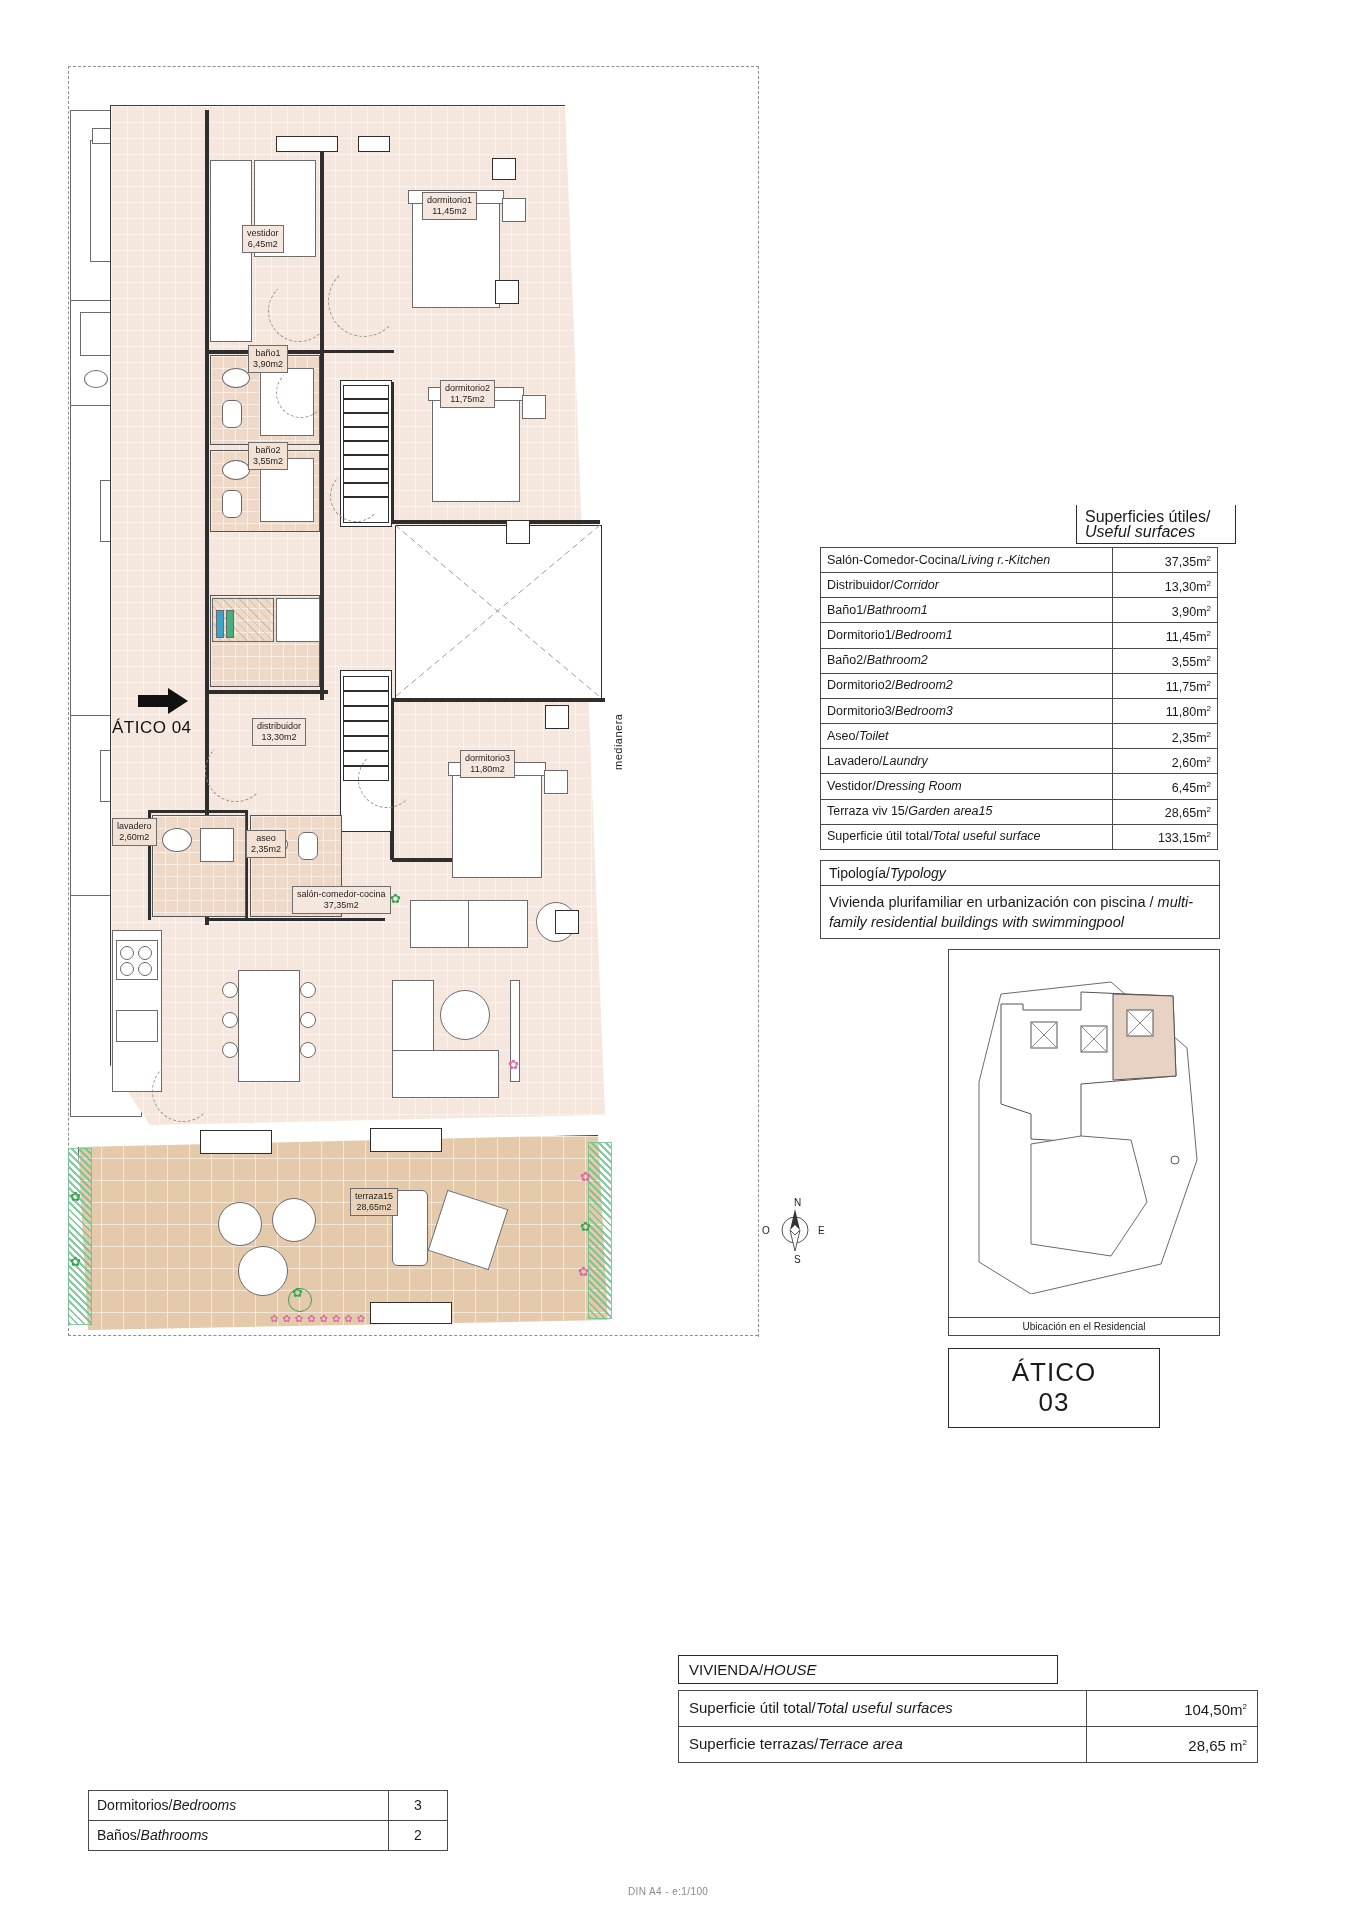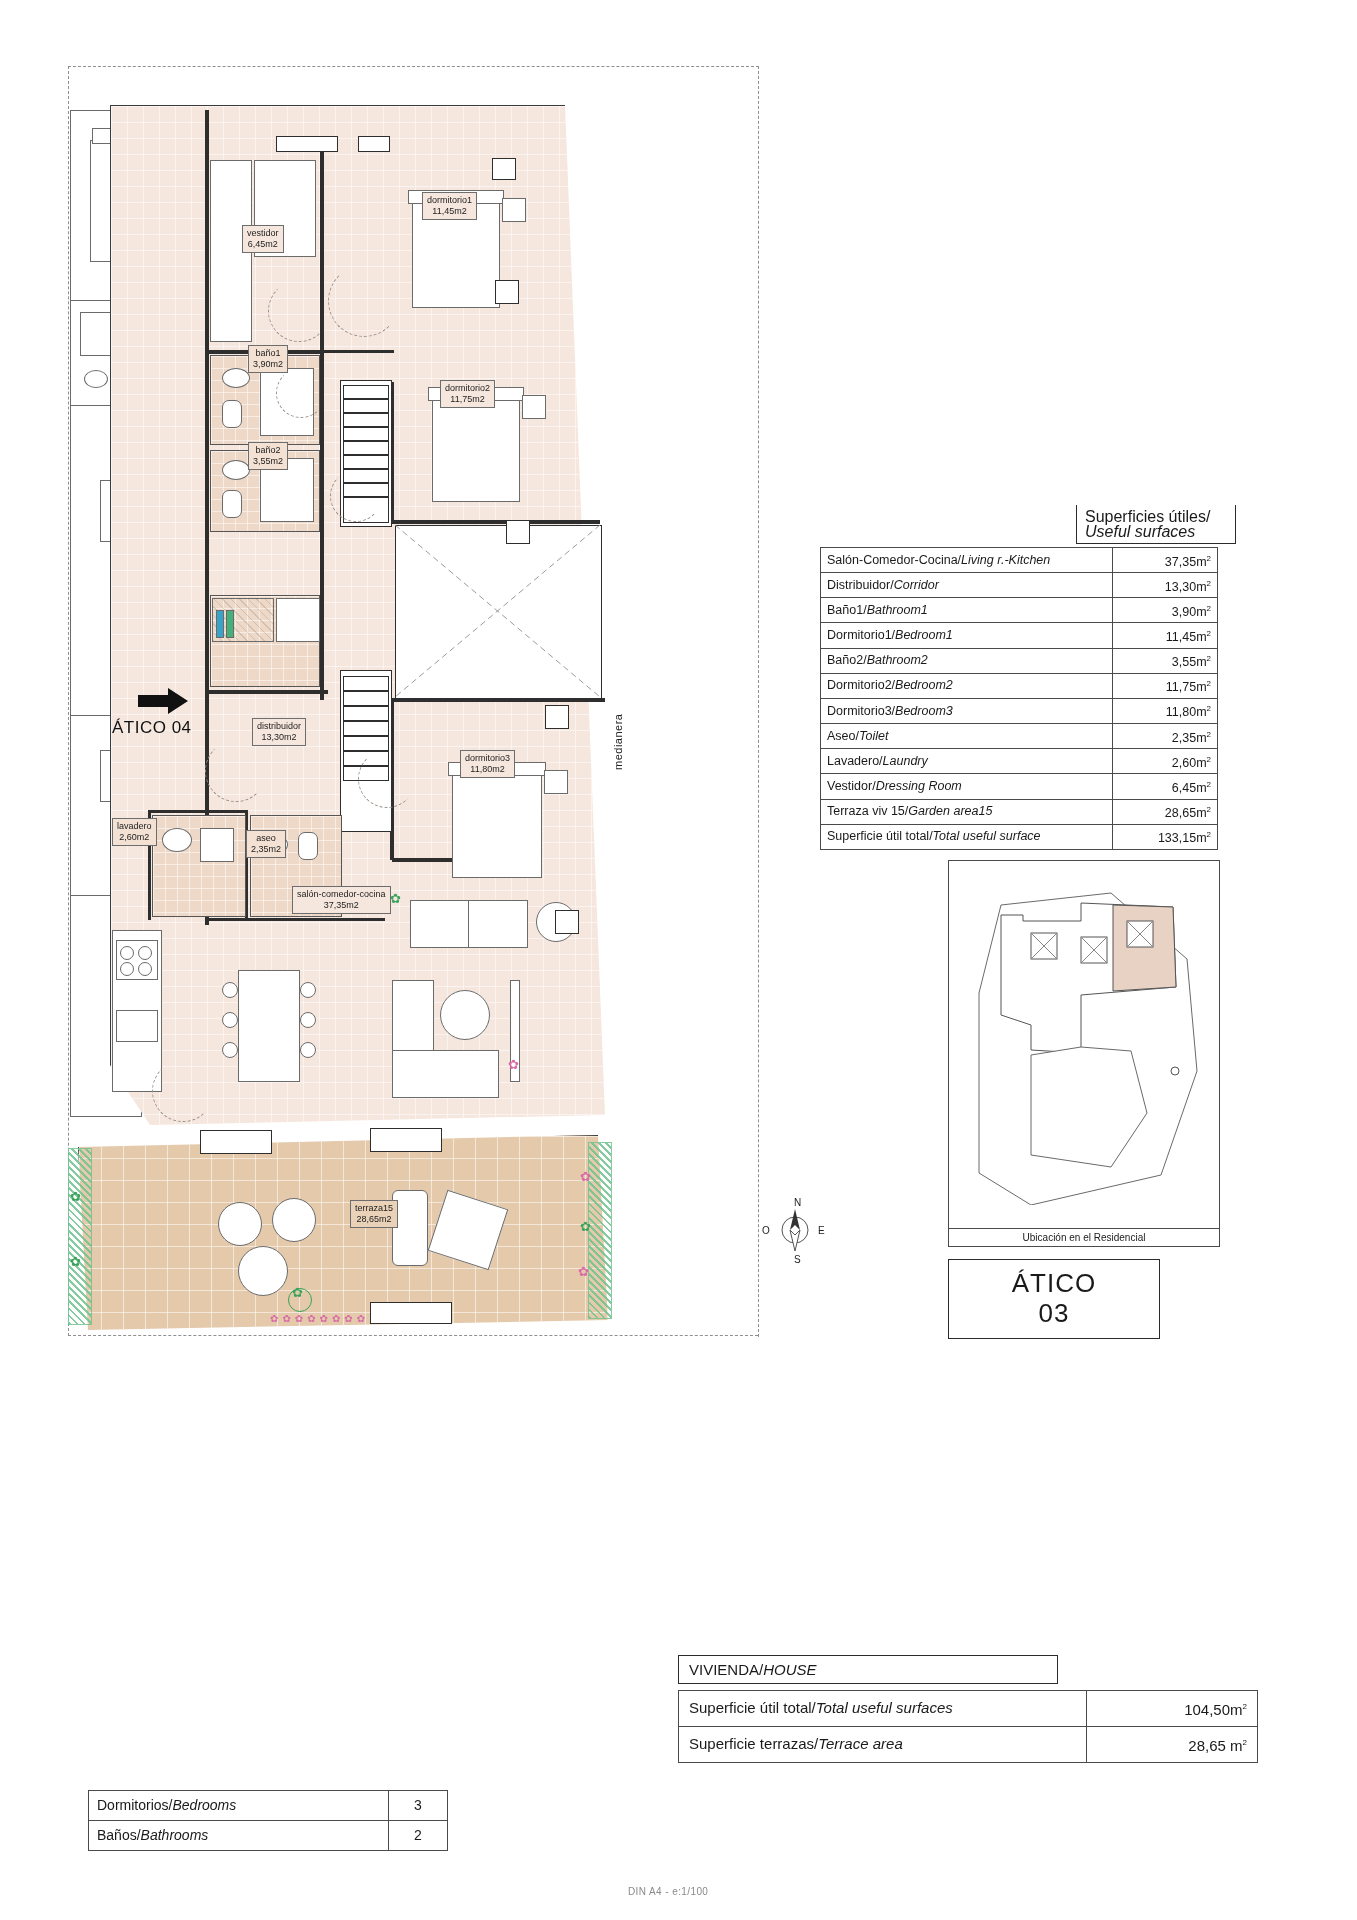--- a/index.html
+++ b/index.html
@@ -375,21 +375,21 @@
       <span>2,60m2</span>
     </div>
     <div class="roomlabel wetlbl" style="left:206px;top:780px;">
       <span>aseo</span><br>
       <span>2,35m2</span>
     </div>
     <div class="roomlabel" style="left:252px;top:836px;">
       <span>salón-comedor-cocina</span><br>
       <span>37,35m2</span>
     </div>
-    <div class="roomlabel terlbl" style="left:310px;top:1138px;margin-top:12px;">
+    <div class="roomlabel terlbl" style="left:310px;top:1138px;">
       <span>terraza15</span><br>
       <span>28,65m2</span>
     </div>
 
     <svg class="entry-arrow" style="left:98px;top:638px;width:50px;height:26px;" viewBox="0 0 50 26">
       <polygon points="0,7 30,7 30,0 50,13 30,26 30,19 0,19" fill="#111"></polygon>
     </svg>
     <div class="atico-tag" style="left:72px;top:668px;">ÁTICO 04</div>
 
     <div class="medianera" style="left:572px;top:720px;">medianera</div>
@@ -449,20 +449,28 @@
           <td><span>Terraza viv 15/</span><span class="it">Garden area15</span></td>
           <td class="val"><span>28,65</span>m<span class="sup">2</span></td>
         </tr>
         <tr>
           <td><span>Superficie útil total/</span><span class="it">Total useful surface</span></td>
           <td class="val"><span>133,15</span>m<span class="sup">2</span></td>
         </tr>
       </tbody>
     </table>
 
+    <div class="typ-box">
+      <div class="typ-head">
+        <span>Tipología/</span><span class="it">Typology</span>
+      </div>
+      <div class="typ-body">
+        <span>Vivienda plurifamiliar en urbanización con piscina  / </span><span class="it">multi-family residential buildings with swimmingpool</span>
+      </div>
+    </div>
 
     <div class="loc-box">
       <svg style="position:absolute;left:12px;top:14px;width:246px;height:330px;" viewBox="0 0 246 330">
         <polygon points="18,118 18,298 70,330 200,300 236,196 226,84 150,18 40,30" fill="#ffffff" stroke="#6a6a6a" stroke-width="1"></polygon>
         <polygon points="40,40 40,140 70,150 70,175 120,178 120,120 215,112 212,32 120,28 120,46 62,46 62,40" fill="#ffffff" stroke="#555" stroke-width="1"></polygon>
         <polygon points="152,30 212,32 215,112 152,116" fill="#e8d2c4" stroke="#555" stroke-width="1"></polygon>
         <rect x="70" y="58" width="26" height="26" fill="#fff" stroke="#555"></rect>
         <line x1="70" y1="58" x2="96" y2="84" stroke="#888"></line>
           <line x1="96" y1="58" x2="70" y2="84" stroke="#888"></line>
         <rect x="120" y="62" width="26" height="26" fill="#fff" stroke="#555"></rect>

